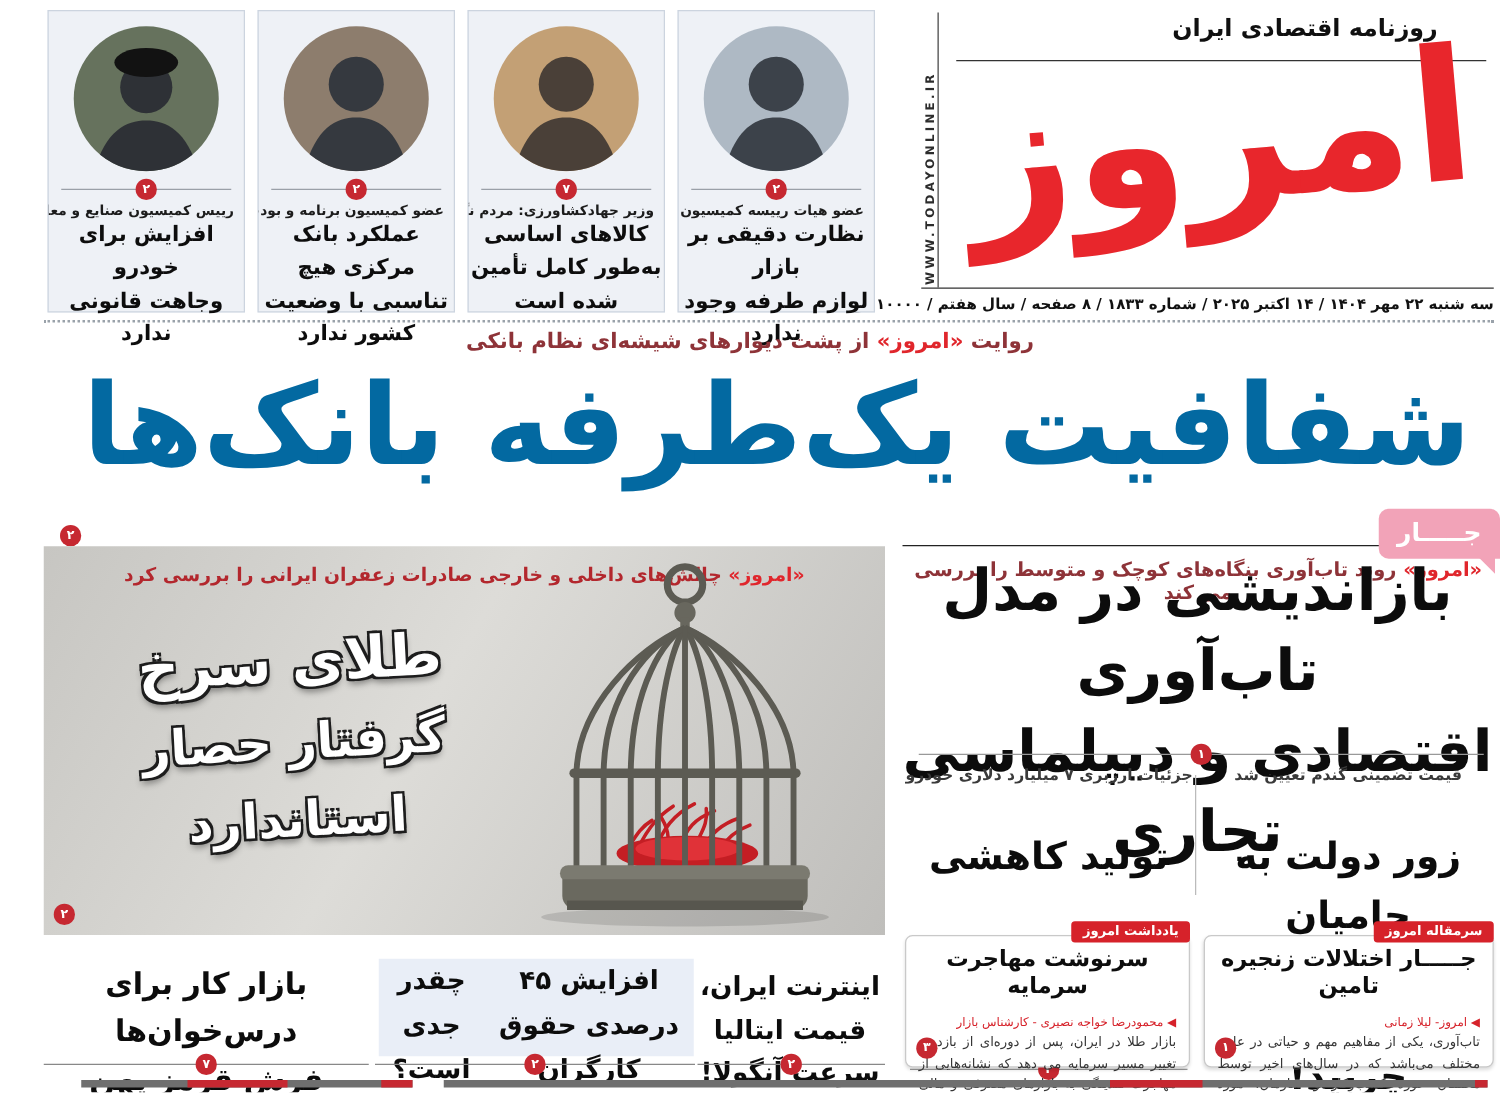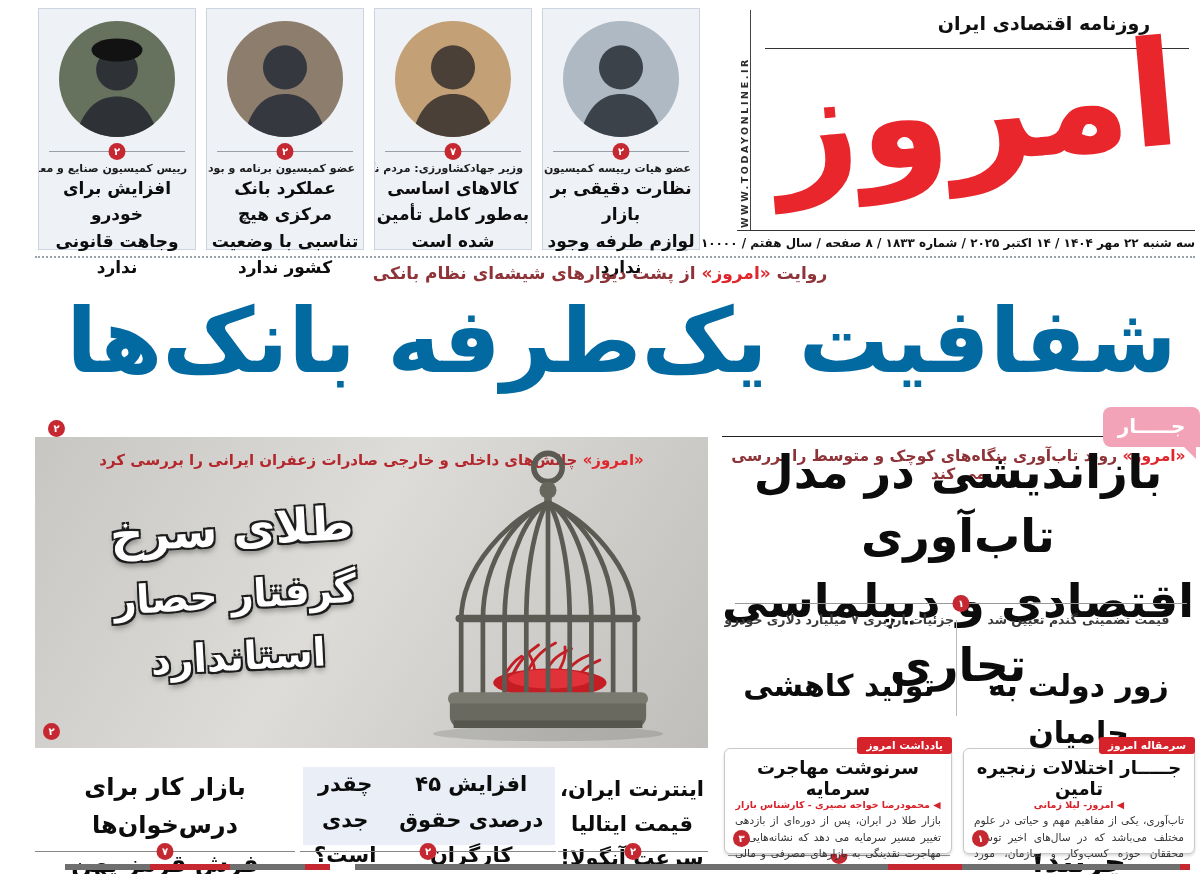--- a/index.html
+++ b/index.html
@@ -75,21 +75,21 @@
   .sep-row .line{position:absolute;left:4px;right:4px;top:8px;border-top:1px solid #999;}
   .sep-row .badge{position:absolute;left:50%;transform:translateX(-50%);top:0;}
   .v-div{position:absolute;left:956px;top:620px;height:96px;border-left:1px solid #bbb;}
 
   
   .op-box{position:absolute;top:748px;height:106px;background:#fff;border:1px solid #c9c9c9;
           border-radius:6px;box-shadow:0 2px 3px rgba(0,0,0,.14);box-sizing:border-box;overflow:visible;}
   .op-tag{position:absolute;top:-12px;right:-1px;background:#d6222a;color:#fff;font-size:10.5px;
           font-weight:bold;padding:2px 9px 3px;border-radius:3px;white-space:nowrap;}
   .op-title{text-align:center;font-size:18px;font-weight:900;color:#0d0d0d;margin-top:8px;}
-  .op-byline{text-align:center;padding:0 10px;font-size:9.5px;color:#d6222a;font-weight:bold;margin-top:0;}
+  .op-byline{text-align:right;padding:0 10px;font-size:9.5px;color:#d6222a;font-weight:normal;margin-top:14px;}
   .op-body{font-size:10.6px;color:#363636;text-align:justify;line-height:1.58;padding:2px 10px 0;
            height:56px;overflow:hidden;}
   .op-badge{position:absolute;left:8px;bottom:6px;}
 
   
   .bt{position:absolute;text-align:center;font-weight:900;color:#0c0c0c;}
   .bt .l1{display:block;}
   .bt .l2{display:block;}
   .bt-internet{left:556px;top:772px;width:152px;font-size:21px;line-height:1.65;}
   .bt-jobs{left:35px;top:768px;width:260px;font-size:24px;line-height:1.6;}

